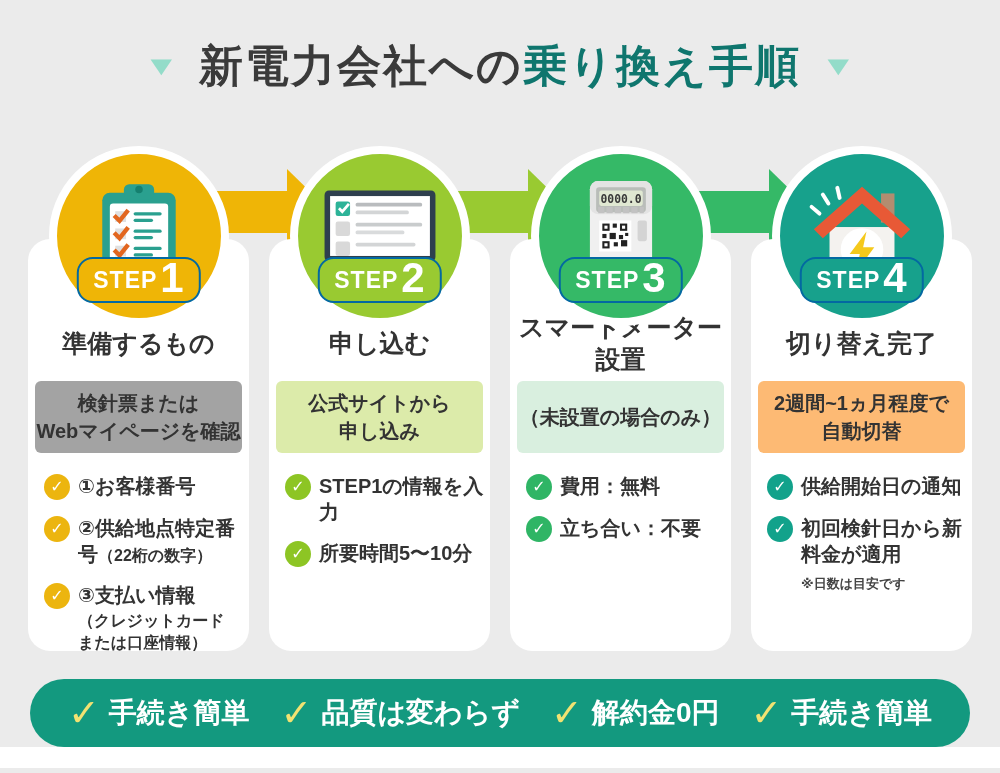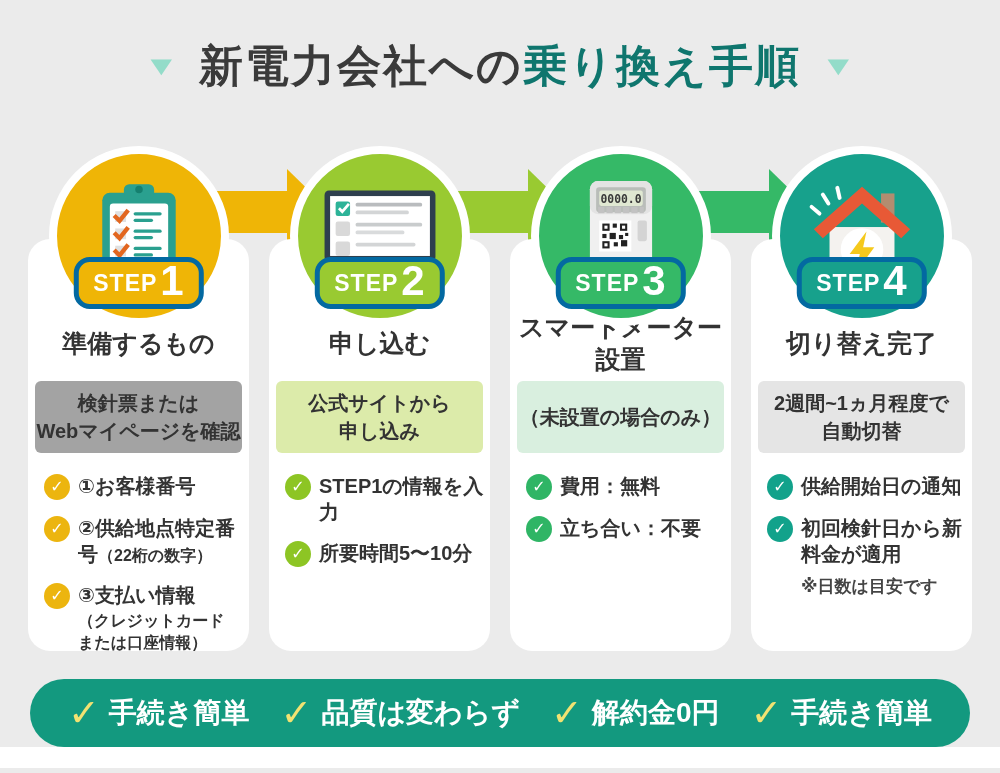--- a/index.html
+++ b/index.html
@@ -17,36 +17,36 @@
   .steps{position:relative;margin:0 28px;height:553px;display:grid;grid-template-columns:repeat(4,1fr);gap:20px;}
   .step-col{position:relative;}
   .arrow{position:absolute;top:65px;width:136px;height:86px;z-index:1;}
   .arrow-bar{position:absolute;left:0;top:22px;width:96px;height:42px;}
   .arrow-head{position:absolute;right:0;top:0;width:0;height:0;
     border-top:43px solid transparent;border-bottom:43px solid transparent;border-left:44px solid #ccc;}
   .circle{position:absolute;top:42px;left:50%;transform:translateX(-50%);
     width:180px;height:180px;border-radius:50%;border:8px solid #fff;box-sizing:border-box;
     z-index:3;display:flex;align-items:center;justify-content:center;}
   .badge{position:absolute;top:153px;left:50%;transform:translateX(-50%);z-index:4;
-    border:5px solid #0369a1;border-radius:16px;padding:1px 15px 5px;
+    border:2px solid #0369a1;border-radius:16px;padding:1px 15px 5px;
     display:flex;align-items:flex-end;gap:3px;color:#fff;white-space:nowrap;}
   .badge-prefix{font-size:23px;font-weight:800;letter-spacing:1px;line-height:1.3;}
   .badge-num{font-size:42px;font-weight:800;line-height:0.85;}
   .card{position:absolute;top:135px;left:0;right:0;height:412px;background:#fff;border-radius:22px;z-index:2;box-sizing:border-box;overflow:hidden;}
   .card-title{margin-top:66px;height:76px;display:flex;flex-direction:column;align-items:center;justify-content:center;
     font-size:25px;font-weight:800;color:#333;line-height:1.3;text-align:center;}
   .highlight{margin:0 7px;height:72px;border-radius:6px;display:flex;flex-direction:column;align-items:center;justify-content:center;
     font-size:20px;font-weight:700;color:#333;line-height:1.4;text-align:center;}
   .bullets{list-style:none;margin:0;padding:20px 2px 0 16px;display:flex;flex-direction:column;gap:15px;}
   .bullet{display:flex;align-items:flex-start;gap:8px;font-size:20px;font-weight:700;color:#333;line-height:1.3;}
   .check{flex-shrink:0;width:26px;height:26px;border-radius:50%;color:#fff;font-size:16px;font-weight:900;
     display:flex;align-items:center;justify-content:center;margin-top:1px;}
   .note{font-size:16px;}
   .note-block{display:block;max-width:150px;font-size:16px;line-height:1.35;margin-top:2px;}
-  .footnote{font-size:17px;font-weight:700;color:#444;padding:8px 0 0 50px;}
+  .footnote{font-size:13px;font-weight:700;color:#444;padding:8px 0 0 50px;}
   
   .footer{margin:22px 30px 0;height:68px;border-radius:36px;background:#13997f;
     display:flex;align-items:center;justify-content:space-between;padding:0 38px;box-sizing:border-box;}
   .footer-item{display:flex;align-items:center;gap:9px;color:#fff;font-size:28px;font-weight:800;white-space:nowrap;}
   .footer-check{font-size:38px;font-weight:900;line-height:1;}
   .bottom-strip{height:21px;background:#fff;}
 </style>
 </head>
 <body>
 
@@ -259,21 +259,21 @@
     </div>
     <div class="badge" style="background: rgb(23, 161, 140);">
       <span class="badge-prefix">STEP</span>
       <span class="badge-num">4</span>
     </div>
     <div class="card">
       <div class="card-title">
         <span>切り替え完了</span>
         <span></span>
       </div>
-      <div class="highlight" style="background: #e5e5e5;">
+      <div class="highlight" style="background: #fdba74;">
         <span>2週間~1ヵ月程度で</span>
         <span>自動切替</span>
       </div>
       <ul class="bullets">
         <li class="bullet">
           <span class="check" style="background: rgb(18, 162, 139);">✓</span>
           <span><span>供給開始日の通知</span></span>
         </li>
         <li class="bullet">
           <span class="check" style="background: rgb(18, 162, 139);">✓</span>

